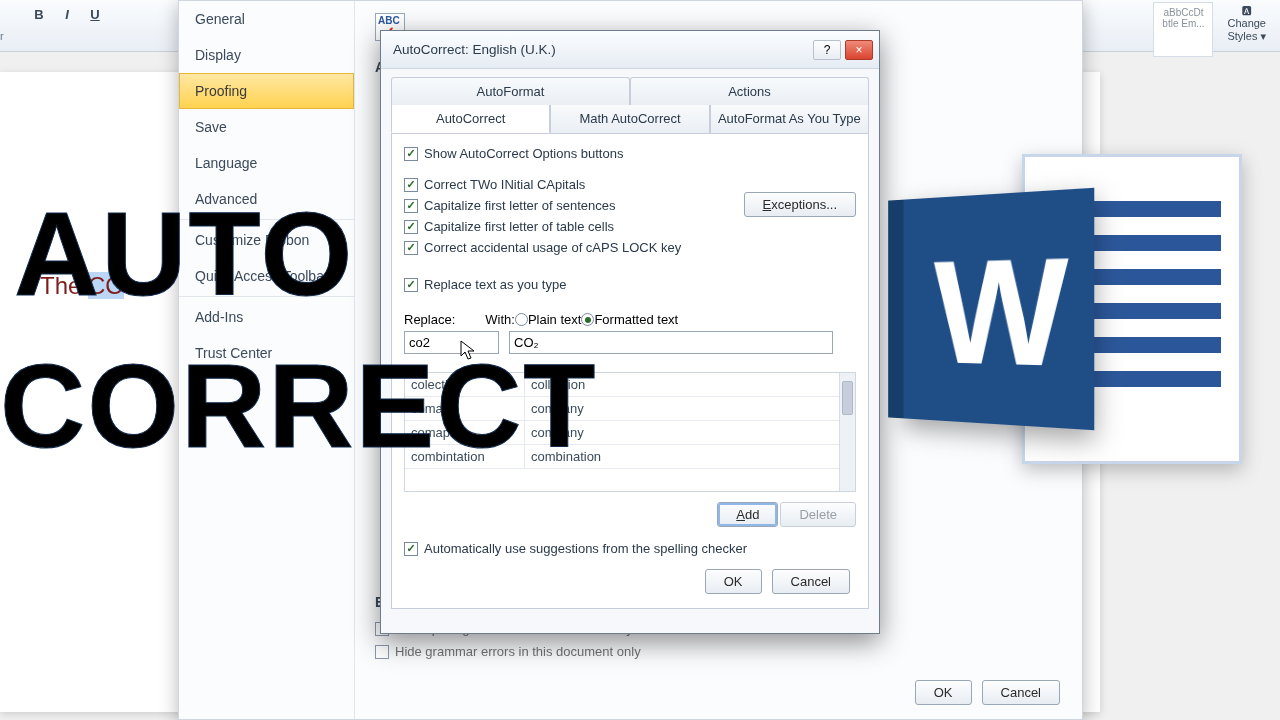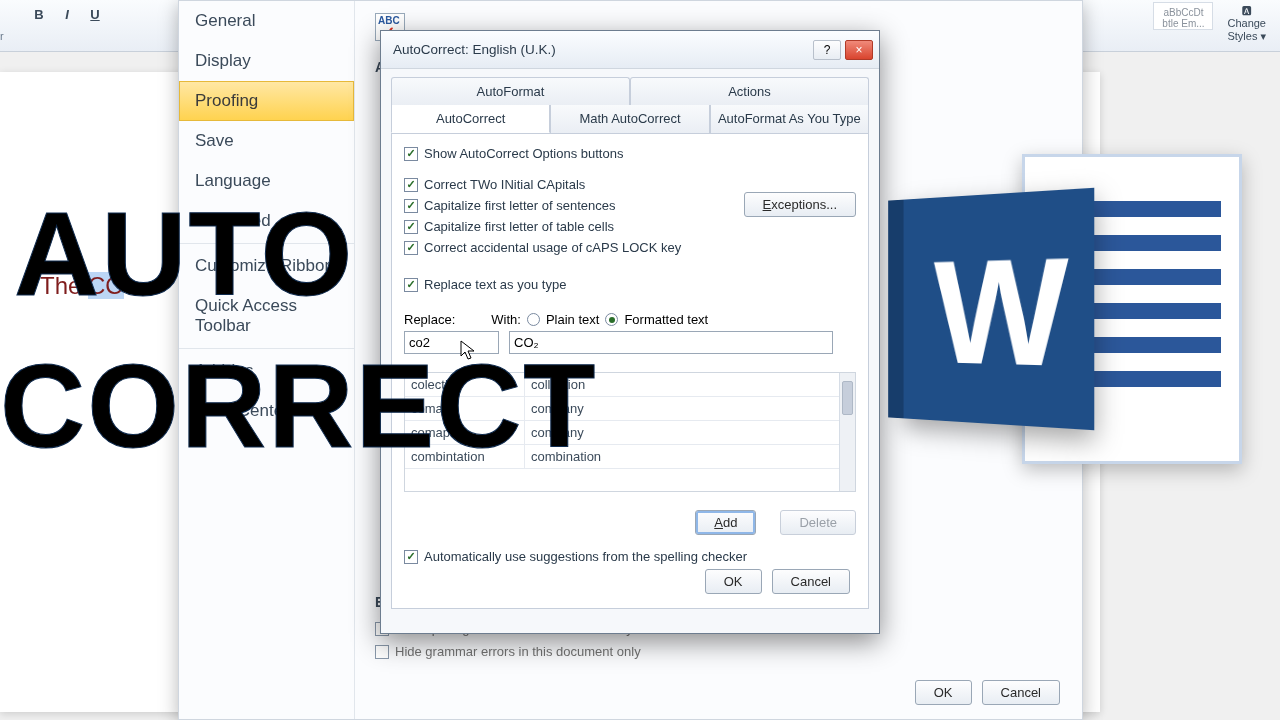--- a/index.html
+++ b/index.html
@@ -6,33 +6,33 @@
 body { width: 1280px; height: 720px; overflow: hidden; background: #f0f0f0; position: relative; }
 
 
 .ribbon-bg { position: absolute; top: 0; left: 0; right: 0; height: 52px; background: linear-gradient(#fafcfe,#e9eef5); border-bottom: 1px solid #c8d0da; }
 .ribbon-left { position: absolute; top: 4px; left: 28px; display: flex; gap: 6px; }
 .fmt-btn { width: 22px; height: 22px; border: 1px solid transparent; background: transparent; font-weight: bold; font-size: 13px; text-align: center; line-height: 20px; color: #3b4a5a; }
 .fmt-i { font-style: italic; }
 .fmt-u { text-decoration: underline; }
 .ribbon-label { position: absolute; top: 30px; left: 0; font-size: 11px; color: #6a7a8c; }
 .ribbon-right { position: absolute; top: 2px; right: 14px; display: flex; gap: 14px; align-items: flex-start; }
-.style-tile { width: 60px; height: 28px; background: #fff; border: 1px solid #d6dde6; font-size: 10px; color: #8a929c; text-align: center; padding-top: 4px; }
+.style-tile { width: 60px; height: 55px; background: #fff; border: 1px solid #d6dde6; font-size: 10px; color: #8a929c; text-align: center; padding-top: 4px; }
 .change-styles { font-size: 11px; color: #3b4a5a; text-align: center; line-height: 1.2; padding-top: 2px; }
 .font-crumb { position: absolute; top: -2px; left: 184px; font-size: 11px; color: #6a7a8c; background:#fff; padding:1px 6px; border:1px solid #d6dde6;}
 
 
 .doc-page { position: absolute; top: 72px; left: 0; width: 1100px; height: 640px; background: #fff; box-shadow: 0 2px 8px rgba(0,0,0,0.15); padding: 200px 0 0 40px; }
 .doc-text { font-size: 24px; color: #7f1d1d; }
 .doc-text .sel { background: #bcd6f5; }
 
 
 .options-panel { position: absolute; top: 0; left: 178px; width: 905px; height: 720px; background: #fbfcfe; border: 1px solid #cfd6df; box-shadow: 0 4px 18px rgba(0,0,0,0.28); }
 .options-sidebar { position: absolute; left: 0; top: 0; width: 176px; height: 100%; background: #fbfcfe; border-right: 1px solid #e1e6ec; }
-.side-item { padding: 10px 16px; font-size: 17px; color: #3b4a5a; border-bottom: 0; cursor: default; }
+.side-item { padding: 10px 16px; font-size: 14px; color: #3b4a5a; border-bottom: 0; cursor: default; }
 .side-sep { border-top: 1px solid #e1e6ec; height:0; margin: 2px 0; }
 .side-item.selected { background: linear-gradient(#ffe8a6,#ffd24d); color: #3b3b3b; box-shadow: inset 0 0 0 1px #e6b93a; }
 .options-body { position: absolute; left: 176px; top: 0; right: 0; height: 100%; padding: 12px 20px; }
 .abc-icon { display:inline-block; width:30px; height:28px; background:#fff; border:1px solid #9ab; position:relative; vertical-align:middle; margin-right:8px;}
 .abc-icon::before{content:"ABC"; position:absolute; top:1px; left:2px; font-size:10px; color:#2b5aa0; font-weight:bold;}
 .abc-icon::after{content:"✓"; position:absolute; bottom:-2px; left:6px; color:#d32; font-size:16px; font-weight:bold;}
 .opt-desc { font-size: 14px; color: #5a6a7a; display:inline-block; vertical-align:middle;}
 .opt-section { font-size: 14px; color:#3b4a5a; font-weight:bold; margin-top:18px;}
 .opt-row { font-size:13px; color:#737373; margin-top:8px; display:flex; align-items:center; gap:6px;}
 .opt-checkbox { width:14px; height:14px; border:1px solid #8a99ab; background:#fff;}
@@ -51,34 +51,34 @@
 .tab-row { display:flex; }
 .tab { flex:1; text-align:center; padding:6px 4px; font-size:13px; background:linear-gradient(#f8fafc,#eaeef4); border:1px solid #c6cedb; border-bottom:none; color:#2a3a4a;}
 .tab.inactive-top { border-top-left-radius:3px; border-top-right-radius:3px;}
 .tab-row2 .tab { border-top:none; }
 .tab.active { background:#fff; position:relative; z-index:2; border-bottom:1px solid #fff;}
 .tab-pane { background:#fff; border:1px solid #c6cedb; padding:12px 12px 10px 12px; min-height:476px; position:relative;}
 .chk-row { display:flex; align-items:center; gap:6px; font-size:13px; color:#2a3a4a; margin-bottom:6px;}
 .chk { width:14px; height:14px; border:1px solid #7a8aa0; display:inline-flex; align-items:center; justify-content:center; background:#fff;}
 .chk.checked::after { content:"✓"; font-size:11px; color:#2b6e2b; font-weight:bold; line-height:1;}
 .exceptions { position:absolute; top:58px; right:12px; }
-.replace-row { margin-top:20px; display:flex; align-items:center; gap:6px; font-size:13px;}
+.replace-row { margin-top:20px; display:flex; align-items:center; gap:0; font-size:13px;}
 .radio { width:13px;height:13px;border:1px solid #7a8aa0;border-radius:50%;display:inline-flex;align-items:center;justify-content:center;background:#fff;}
 .radio.sel::after{content:"";width:6px;height:6px;background:#2a6e2a;border-radius:50%;}
 .field-row { display:flex; gap:10px; margin-top:4px;}
 .field-row input { font-size:13px; padding:3px 4px; border:1px solid #9aa7b6; background:#fff;}
 .replace-input { width:95px;}
 .with-input { width:324px;}
 .entries { margin-top:18px; border:1px solid #cfd6df; height:120px; overflow:hidden; position:relative;}
 .entry-row { display:flex; font-size:13px; color:#3b4a5a; border-bottom:1px solid #e6eaf0; }
 .entry-row span:first-child { width:120px; padding:4px 6px; border-right:1px solid #e6eaf0;}
 .entry-row span:last-child { flex:1; padding:4px 6px;}
 .scroll-track { position:absolute; right:0; top:0; bottom:0; width:16px; background:#eef1f5; border-left:1px solid #d6dde6;}
 .scroll-thumb { position:absolute; left:2px; right:2px; top:8px; height:34px; background:#c6cedb; border:1px solid #aeb8c6; border-radius:2px;}
-.add-row { display:flex; justify-content:flex-end; gap:24px; margin-top:18px;}
+.add-row { display:flex; justify-content:flex-end; gap:2px; margin-top:10px;}
 .btn.disabled { color:#9aa0a8; border-color:#c8cfda;}
 .btn.primary { box-shadow: 0 0 0 2px #8fb7e8 inset;}
 .auto-sugg { margin-top:14px; }
 .dlg-bottom { position:absolute; bottom:14px; right:18px; display:flex; gap:10px;}
 .underline { text-decoration: underline; }
 
 
 .overlay-text { position:absolute; left:14px; font-weight:900; color:#000000; -webkit-text-stroke: 1px #0e2a4e; letter-spacing: 2px; font-family: Arial, sans-serif; }
 .ov-auto { top:186px; font-size:118px; }
 .ov-correct { top:338px; font-size:118px; left:0;}

